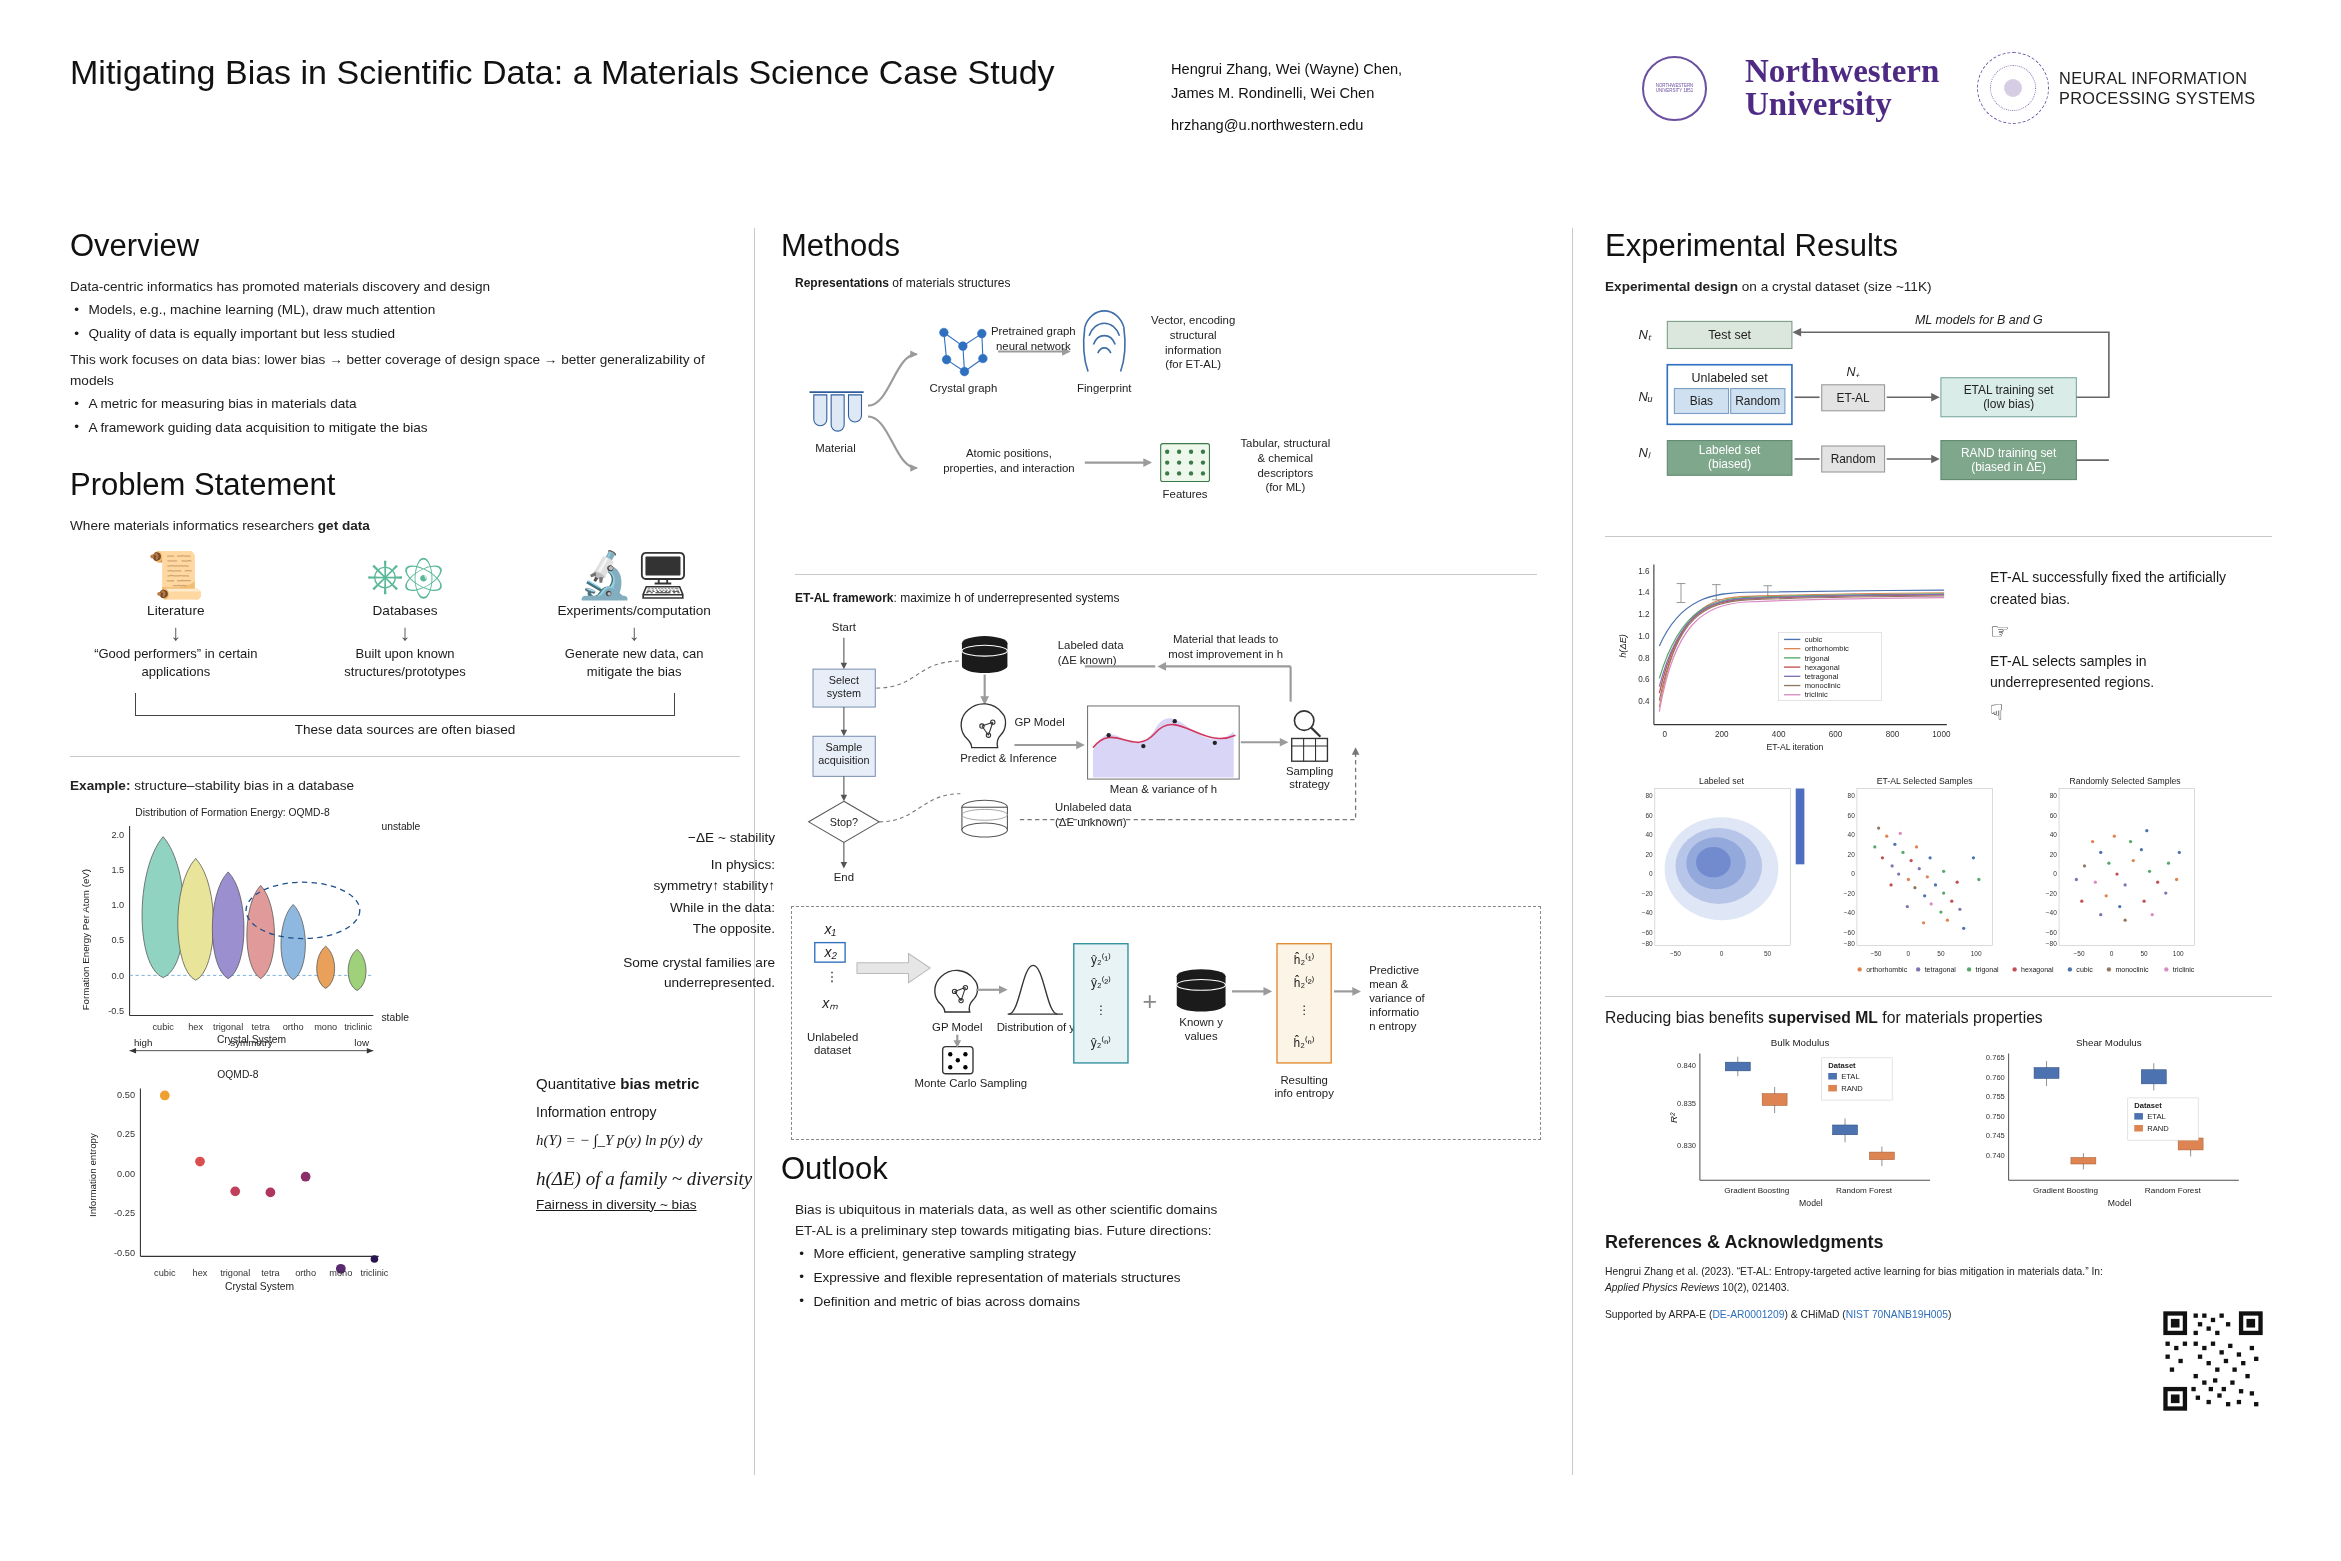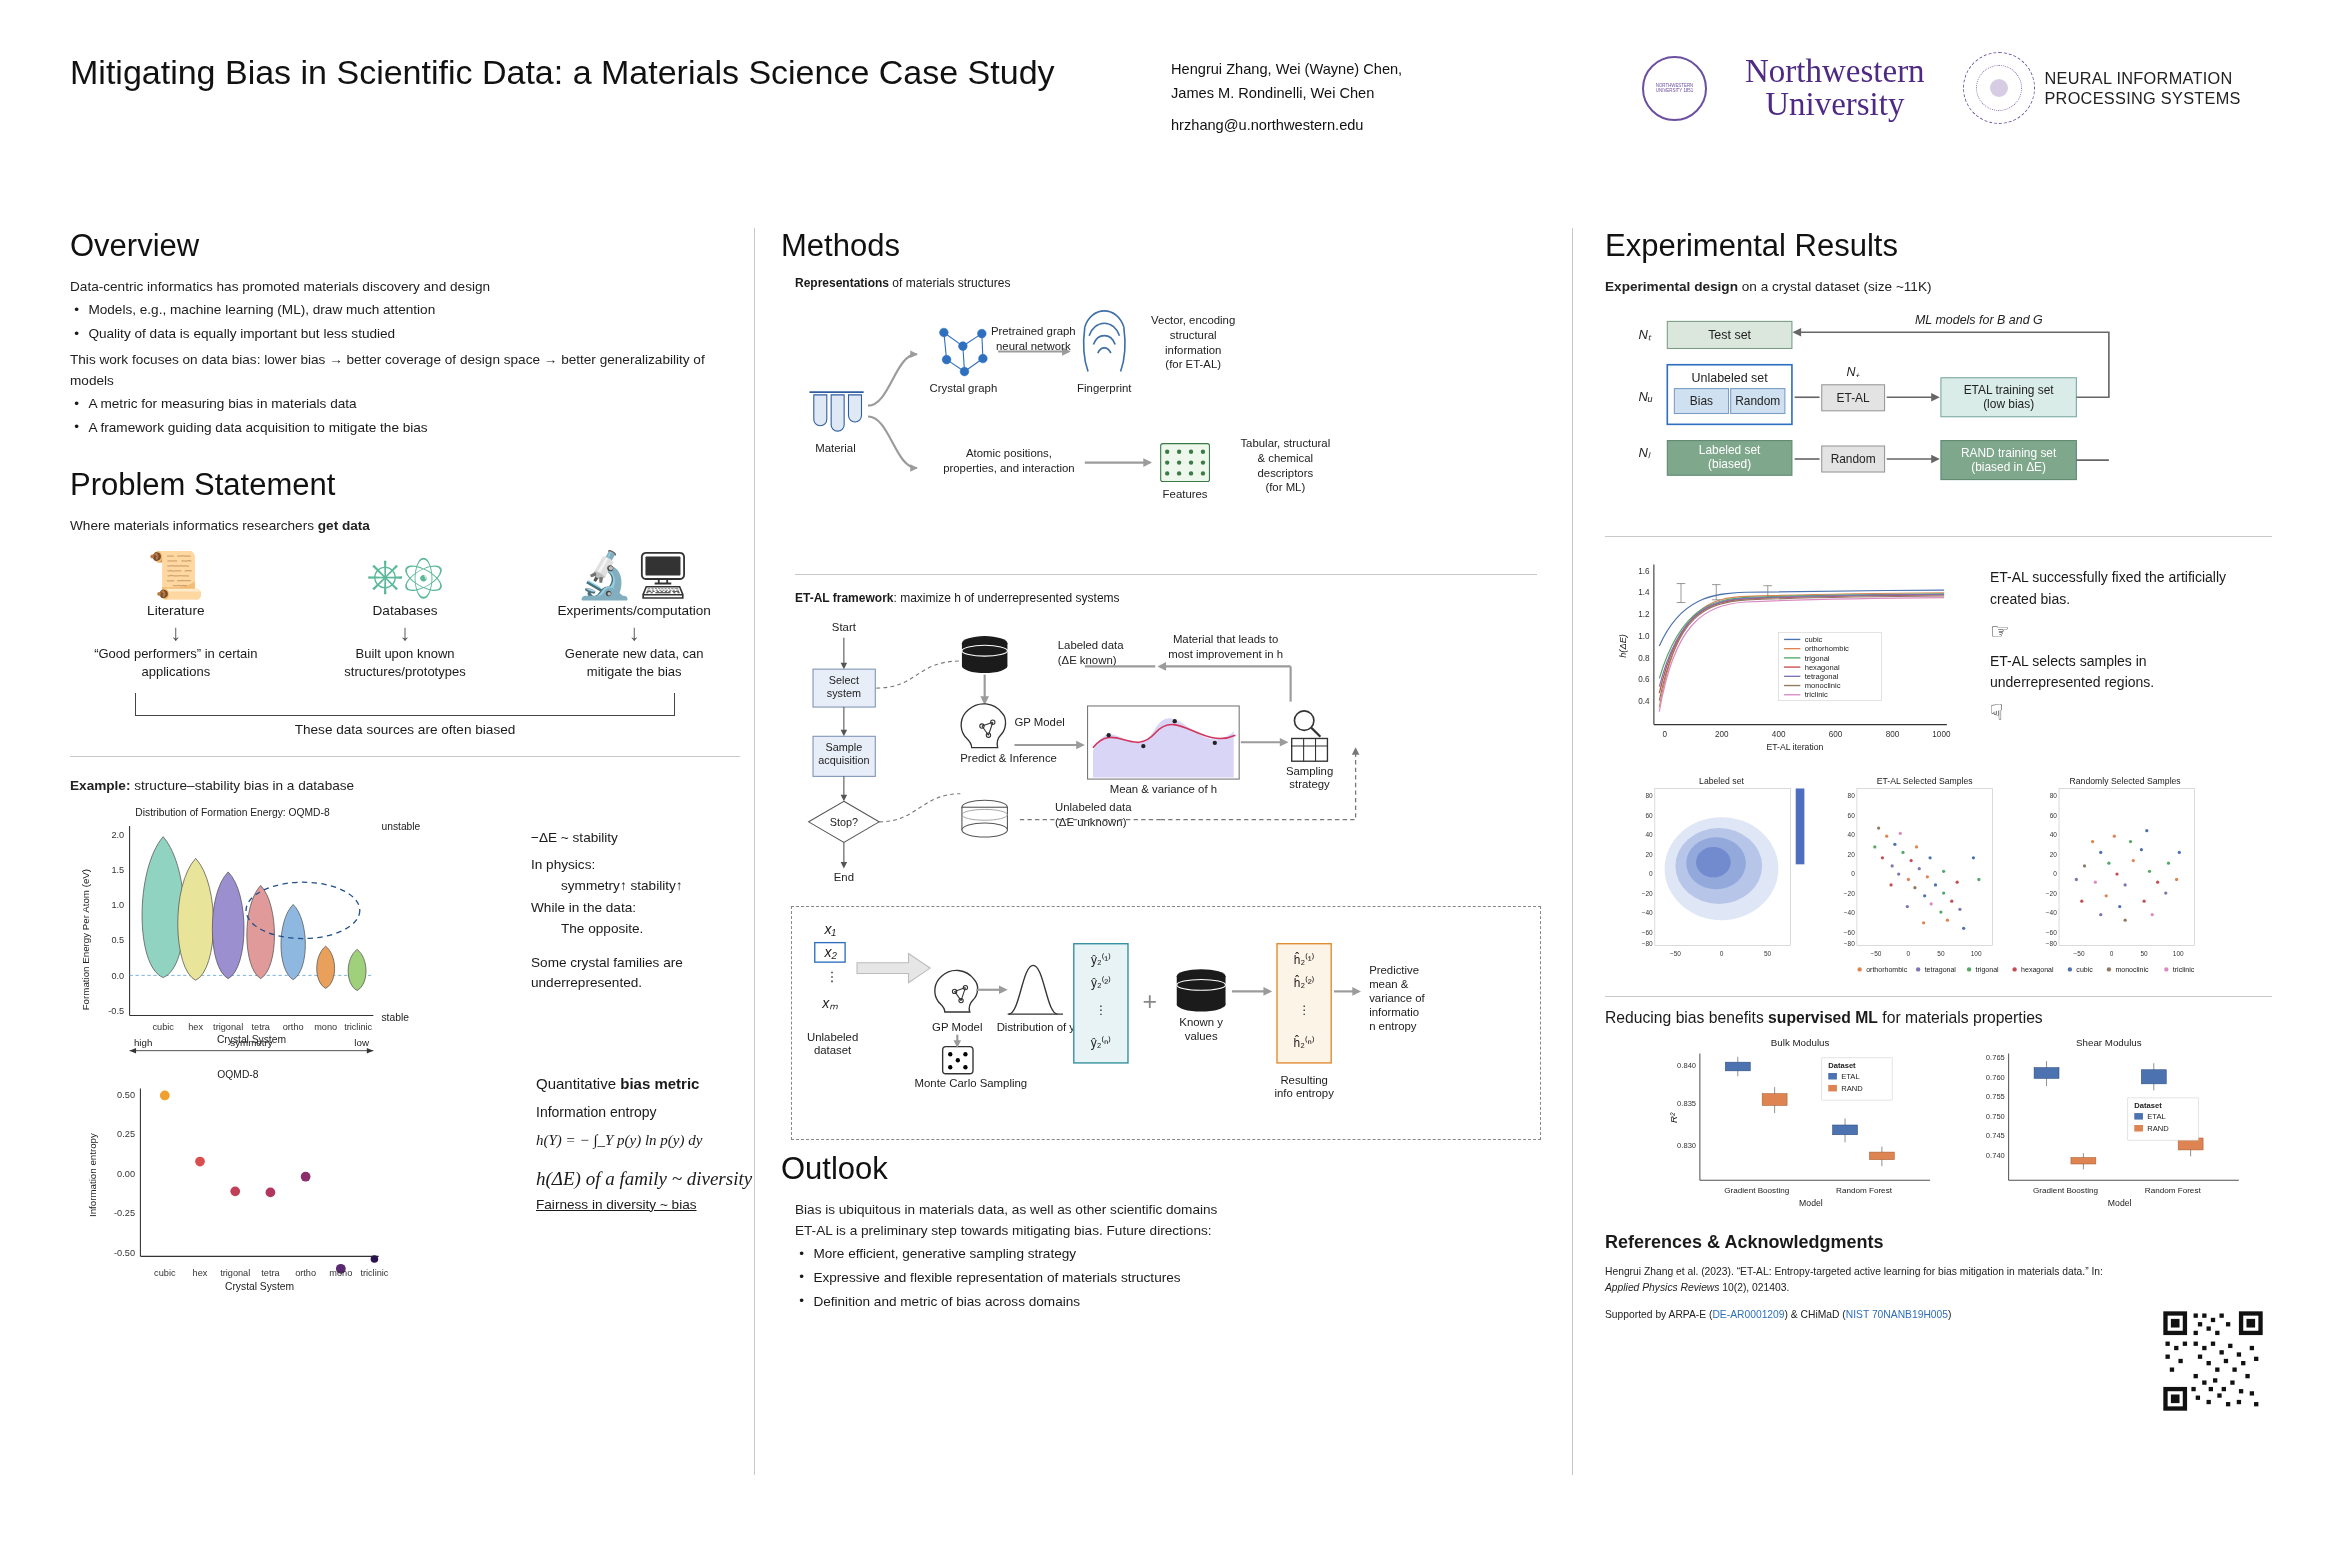--- a/index.html
+++ b/index.html
@@ -6,21 +6,21 @@
   body{width:2342px;height:1561px;font-family:"Liberation Sans",sans-serif;color:#1a1a1a;position:relative;overflow:hidden;}
   .poster{position:absolute;inset:0;padding:0;}
   
   .header{position:absolute;left:70px;top:52px;width:2201px;height:119px;}
   .title{font-size:34px;line-height:1.18;font-weight:400;color:#111;width:1030px;}
   .authors{position:absolute;left:1101px;top:5.4px;font-size:14.6px;line-height:1.65;color:#111;width:407px;}
   .email{margin-top:7.6px;}
   .logos{position:absolute;left:1572px;top:0px;display:flex;align-items:center;gap:38px;}
   .nu-seal{width:65px;height:65px;border-radius:50%;border:2.2px solid #6b4fa0;display:flex;align-items:center;justify-content:center;font-size:4.9px;color:#6b4fa0;text-align:center;line-height:1.1;box-sizing:border-box;}
   .nu-seal span{display:block;transform:scale(.9);}
-  .nu-text{font-family:"Liberation Serif",serif;color:#4e2a84;font-size:33px;line-height:1.0;font-weight:400;text-align:center;}
+  .nu-text{font-family:"Liberation Serif",serif;color:#4e2a84;font-size:33px;line-height:1.0;font-weight:700;}
   .nu-text small{display:block;font-size:33px;}
   .neurips{display:flex;align-items:center;gap:9.8px;}
   .neurips-mark{width:70px;height:70px;border-radius:50%;border:1.6px dashed #6b4fa0;position:relative;}
   .neurips-mark:before{content:"";position:absolute;inset:12px;border-radius:50%;border:1.6px dotted #8a6fb5;}
   .neurips-mark:after{content:"";position:absolute;inset:26px;border-radius:50%;background:#8a6fb5;opacity:.35;}
   .neurips-text{font-size:16.3px;line-height:1.25;color:#222;letter-spacing:0.3px;}
   
   .col{position:absolute;top:228px;}
   .col1{left:70px;width:670px;}
   .col2{left:781px;width:770px;}
@@ -182,21 +182,21 @@
           <text x="575" y="48" font-size="19" fill="#222">unstable</text>
           <text x="575" y="400" font-size="19" fill="#222">stable</text>
 
           <line x1="110" y1="455" x2="560" y2="455" stroke="#333" stroke-width="1.6"></line>
           <polygon points="110,455 122,450 122,460" fill="#333"></polygon>
           <polygon points="560,455 548,450 548,460" fill="#333"></polygon>
           <text x="118" y="446" font-size="18" fill="#222">high</text>
           <text x="335" y="446" font-size="18" fill="#222" text-anchor="middle">symmetry</text>
           <text x="552" y="446" font-size="18" fill="#222" text-anchor="end">low</text>
         </svg>
-        <div class="note" style="position:absolute;left:461px;top:24.4px;width:244px;">
+        <div class="note" style="position:absolute;left:461px;top:24.4px;width:244px;text-align:right;">
           <div>−ΔE ~ stability</div>
           <div style="margin-top:6.5px">In physics:</div>
           <div style="margin-left:30px">symmetry↑ stability↑</div>
           <div style="margin-top:2.2px">While in the data:</div>
           <div style="margin-left:30px">The opposite.</div>
           <div style="margin-top:14px">Some crystal families are underrepresented.</div>
         </div>
       </div>
 
       <div class="chartbox" style="margin-top:5.4px;">

